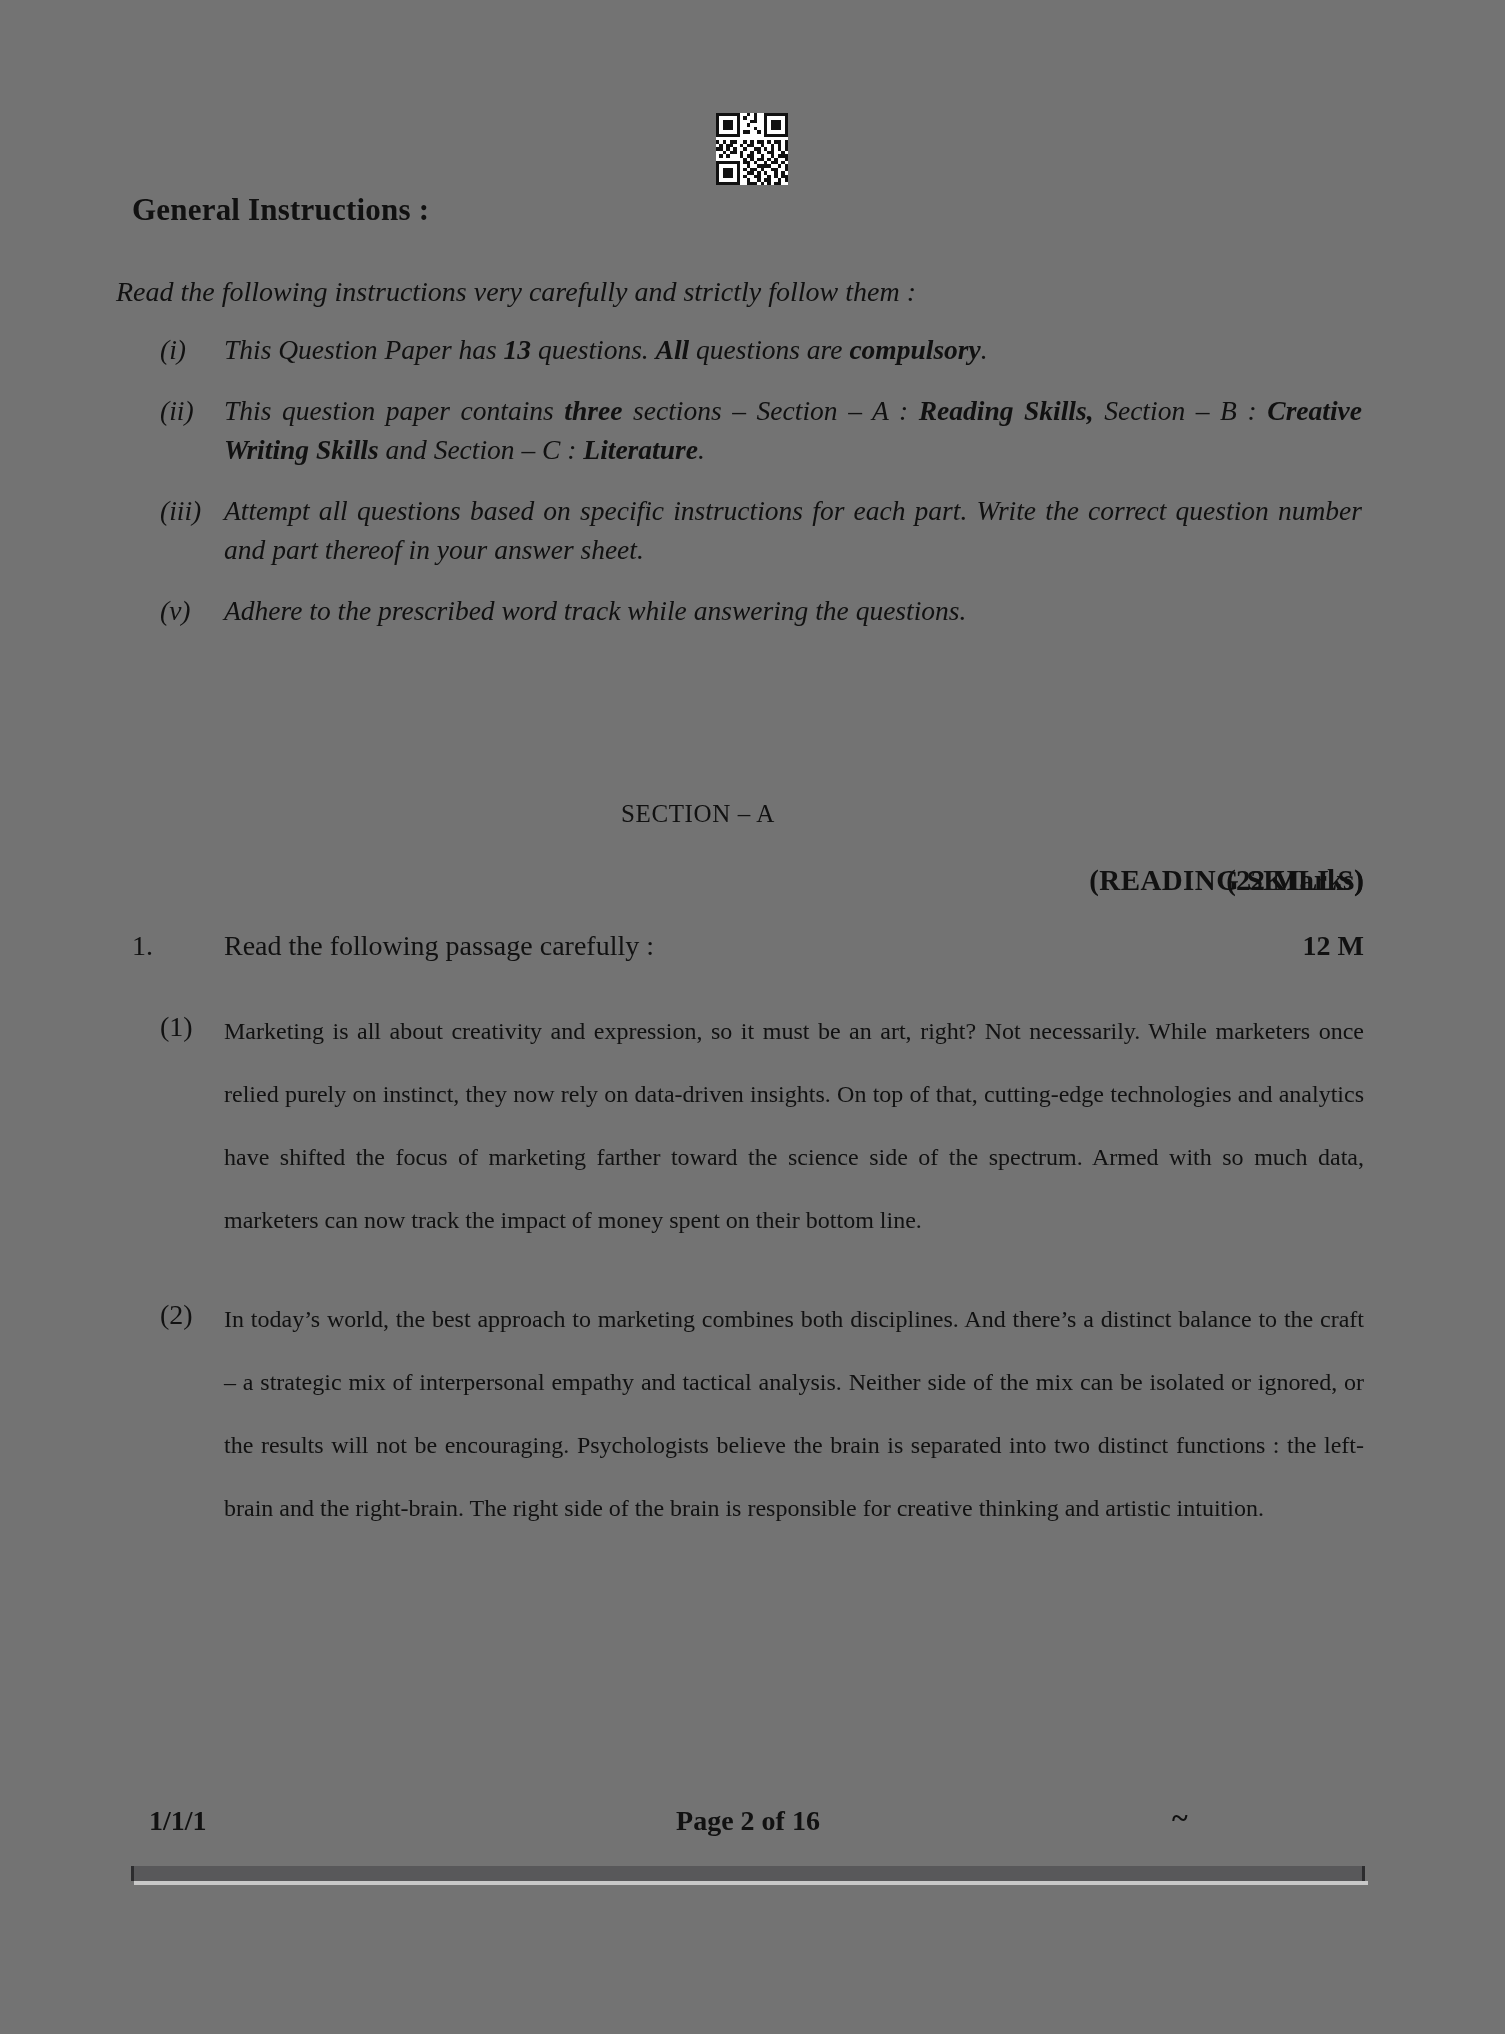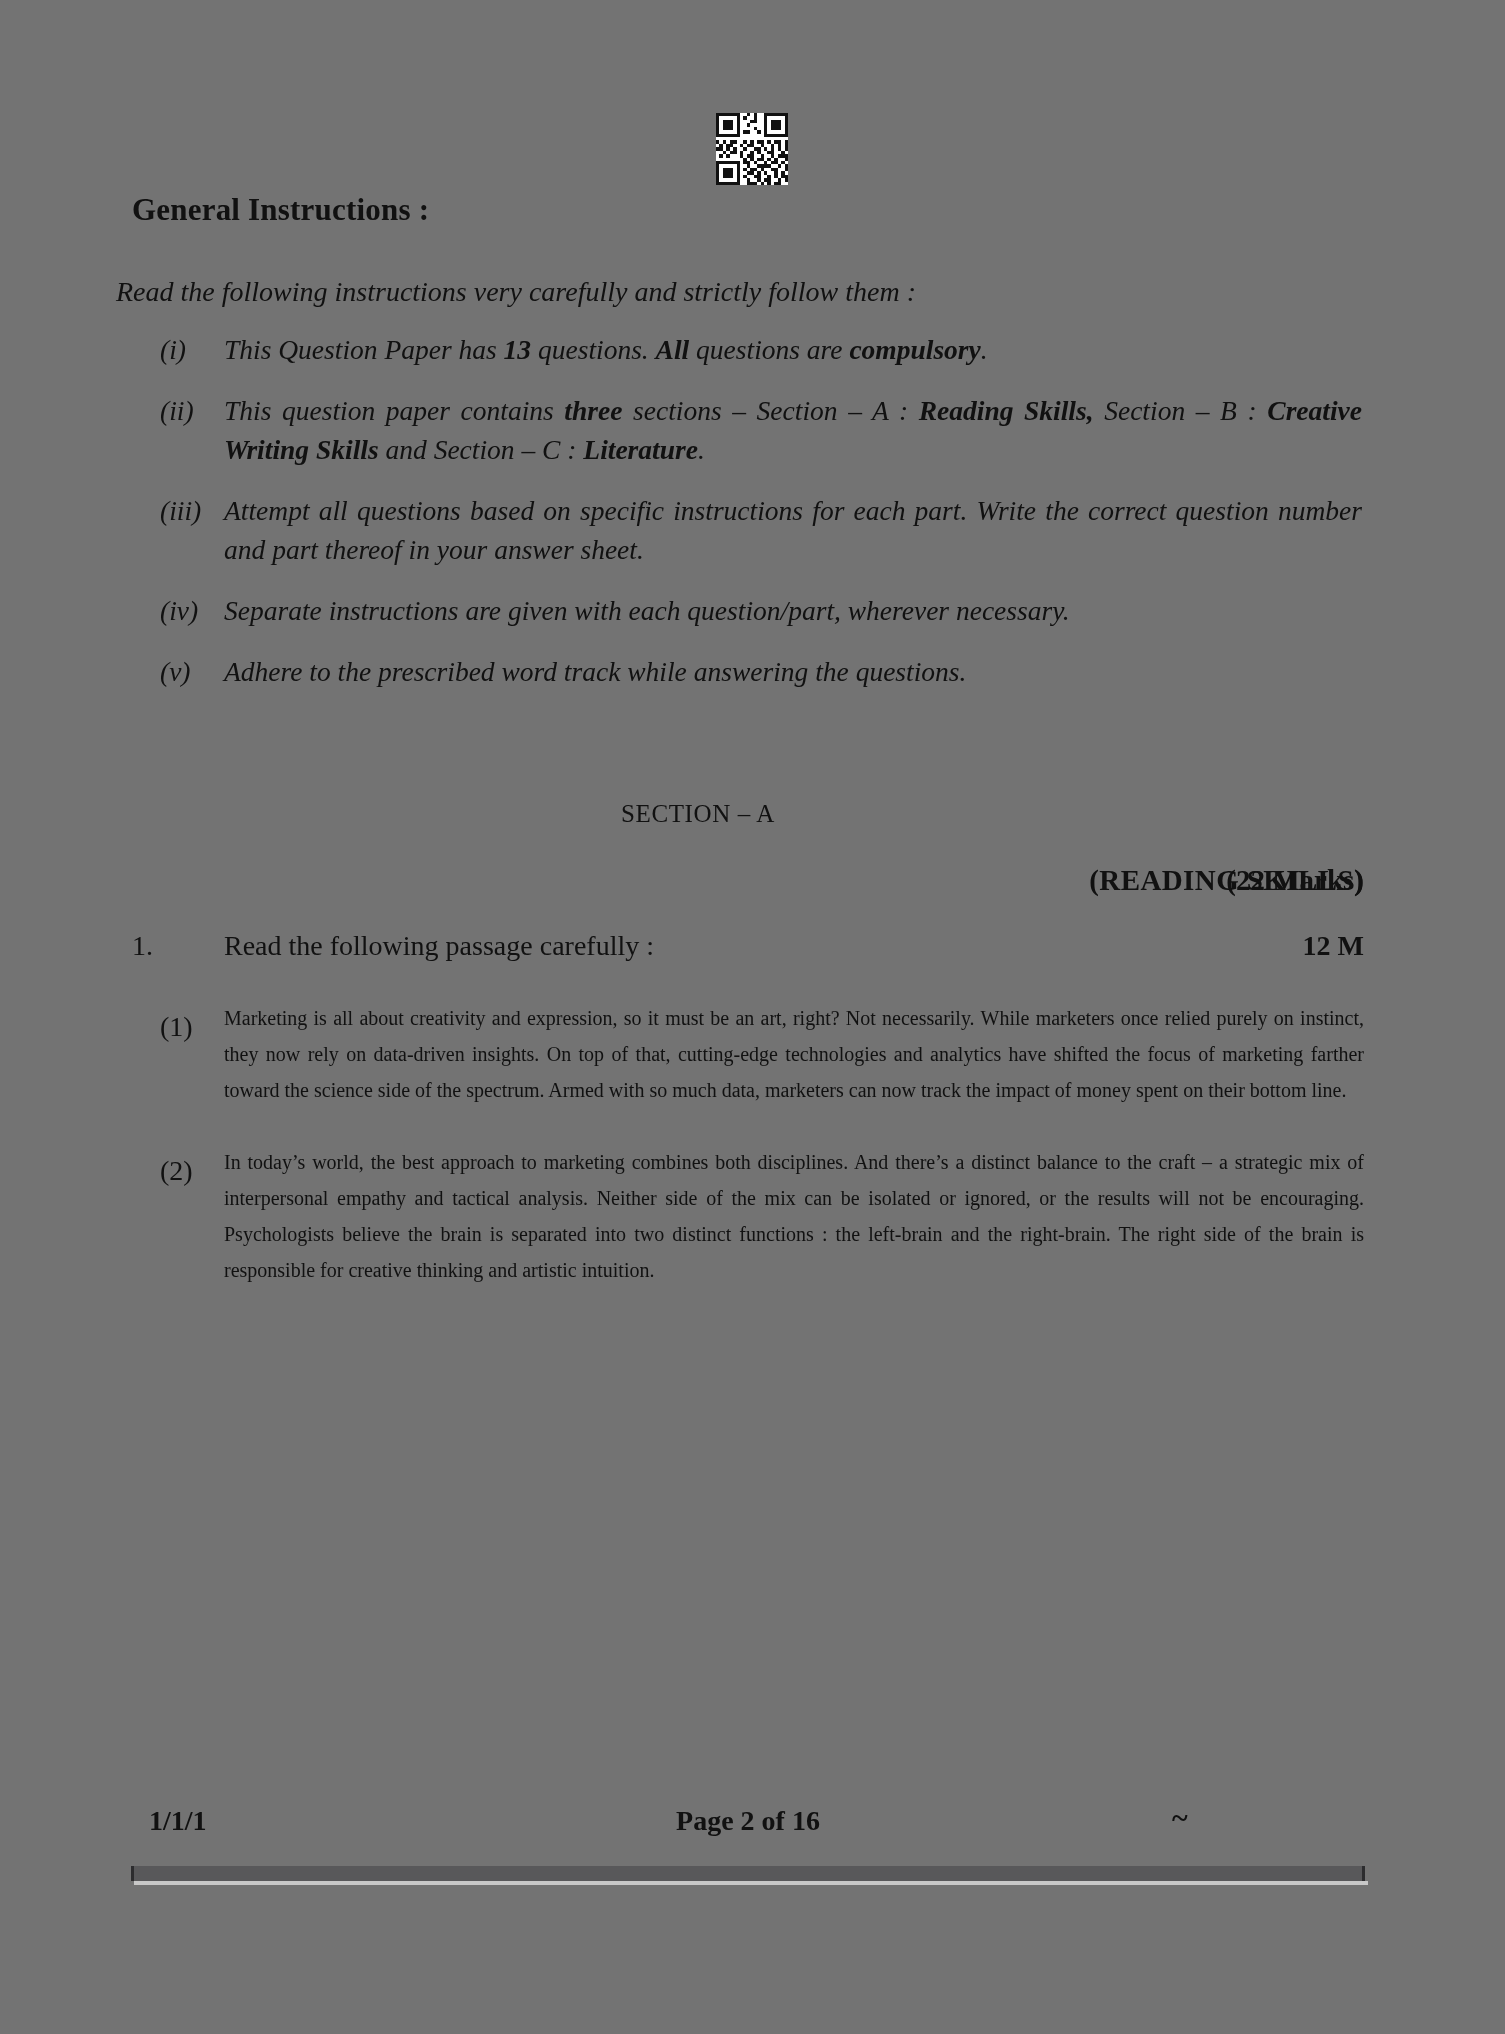--- a/index.html
+++ b/index.html
@@ -164,22 +164,22 @@
   .para-marker {
     flex: 0 0 92px;
     padding-left: 28px;
     box-sizing: border-box;
     font-size: 28px;
     line-height: 53px;
     white-space: nowrap;
   }
   .para-body {
     flex: 1 1 auto;
-    font-size: 20px;
-    line-height: 36px;
+    font-size: 24px;
+    line-height: 63px;
     text-align: justify;
     text-justify: inter-word;
     text-align-last: left;
     hyphens: none;
   }
 
   
   .footer {
     position: absolute;
     left: 132px;
@@ -361,24 +361,20 @@
     <div class="instr-row">
       <span class="instr-marker">(ii)</span>
       <span class="instr-body"><span style="font-style: italic;">This question paper contains </span><span style="font-weight: bold; font-style: italic;">three</span><span style="font-style: italic;"> sections – Section – A : </span><span style="font-weight: bold; font-style: italic;">Reading Skills,</span><span style="font-style: italic;"> Section – B : </span><span style="font-weight: bold; font-style: italic;">Creative Writing Skills</span><span style="font-style: italic;"> and Section – C : </span><span style="font-weight: bold; font-style: italic;">Literature</span><span style="font-style: italic;">.</span></span>
     </div>
 
     <div class="instr-row">
       <span class="instr-marker">(iii)</span>
       <span class="instr-body justify-hard"><span style="font-style: italic;">Attempt all questions based on specific instructions for each part. Write the correct question number and part thereof in your answer sheet.</span></span>
     </div>
 
-    <div class="instr-row">
-      <span class="instr-marker">(iv)</span>
-      <span class="instr-body justify-hard"><span style="font-style: italic;">Separate instructions are given with each question/part, wherever necessary.</span></span>
-    </div>
 
     <div class="instr-row">
       <span class="instr-marker">(v)</span>
       <span class="instr-body"><span style="font-style: italic;">Adhere to the prescribed word track while answering the questions.</span></span>
     </div>
 
   </div>
 
   <div class="section-title">SECTION – A</div>
 

